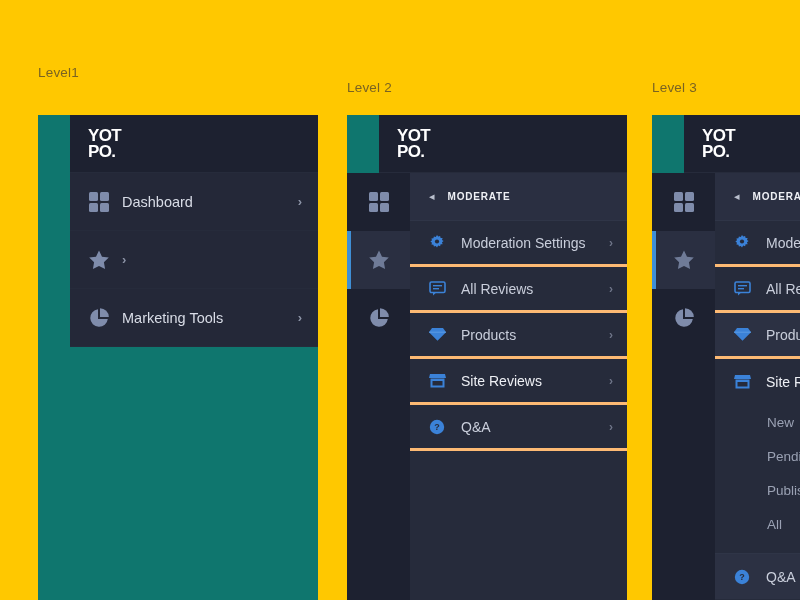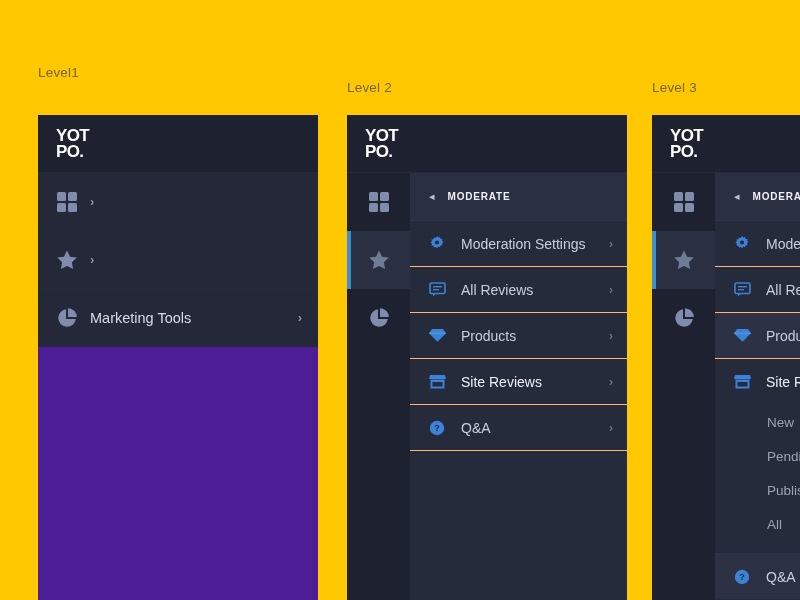--- a/index.html
+++ b/index.html
@@ -14,22 +14,23 @@
   .level-label {
     position: absolute;
     font-size: 13.5px;
     color: #7a6322;
     letter-spacing: .2px;
     white-space: nowrap;
   }
 
   .panel {
     position: absolute;
-    background: #4c1d95;
+    background: #0f766e;
     overflow: hidden;
+    padding-left: 32px;
   }
 
   
   .logo-header {
     height: 58px;
     background: #1d2130;
     display: flex;
     align-items: center;
     padding-left: 18px;
     border-bottom: 1px solid #262b3b;
@@ -91,21 +92,21 @@
   }
   .sub-header .back { color: #b9bfcd; font-size: 11px; margin-right: 13px; }
   .sub-header .ttl {
     color: #eef0f5; font-size: 10px; font-weight: bold;
     letter-spacing: .8px;
   }
   .sub-row {
     height: 46px;
     display: flex; align-items: center;
     padding: 0 14px 0 19px;
-    border-bottom: 1px solid #fdba74;
+    border-bottom: 3px solid #fdba74;
     white-space: nowrap;
   }
   .sub-row.hover { background: #2c3143; }
   .sub-row .ico { width: 32px; display: flex; align-items: center; flex: none; }
   .sub-row .lbl { flex: 1; color: #c9cedb; font-size: 14px; }
   .sub-row.bold .lbl { color: #eef0f5; font-weight: normal; }
   .sub-row .chev { color: #6e7488; font-size: 12px; font-weight: bold; flex:none; }
 
   .leaf-row {
     height: 34px;
@@ -136,20 +137,21 @@
 
     <div class="nav-row">
       <div class="ico">
         <svg width="22" height="22" viewBox="0 0 22 22">
             <rect x="1" y="1" width="9" height="9" rx="1.5" fill="#7f8cab"></rect>
             <rect x="12" y="1" width="9" height="9" rx="1.5" fill="#7f8cab"></rect>
             <rect x="1" y="12" width="9" height="9" rx="1.5" fill="#7f8cab"></rect>
             <rect x="12" y="12" width="9" height="9" rx="1.5" fill="#7f8cab"></rect>
           </svg>
       </div>
+      <div class="lbl">Dashboard</div>
       <div class="chev">›</div>
     </div>
 
     <div class="nav-row">
       <div class="ico">
         <svg width="22" height="22" viewBox="0 0 22 22">
             <path d="M11 1.5l3 6.2 6.8.9-4.9 4.7 1.2 6.8L11 16.9 4.9 20.1l1.2-6.8L1.2 8.6l6.8-.9z" fill="#7f8cab"></path>
           </svg>
       </div>
       <div class="chev">›</div>

